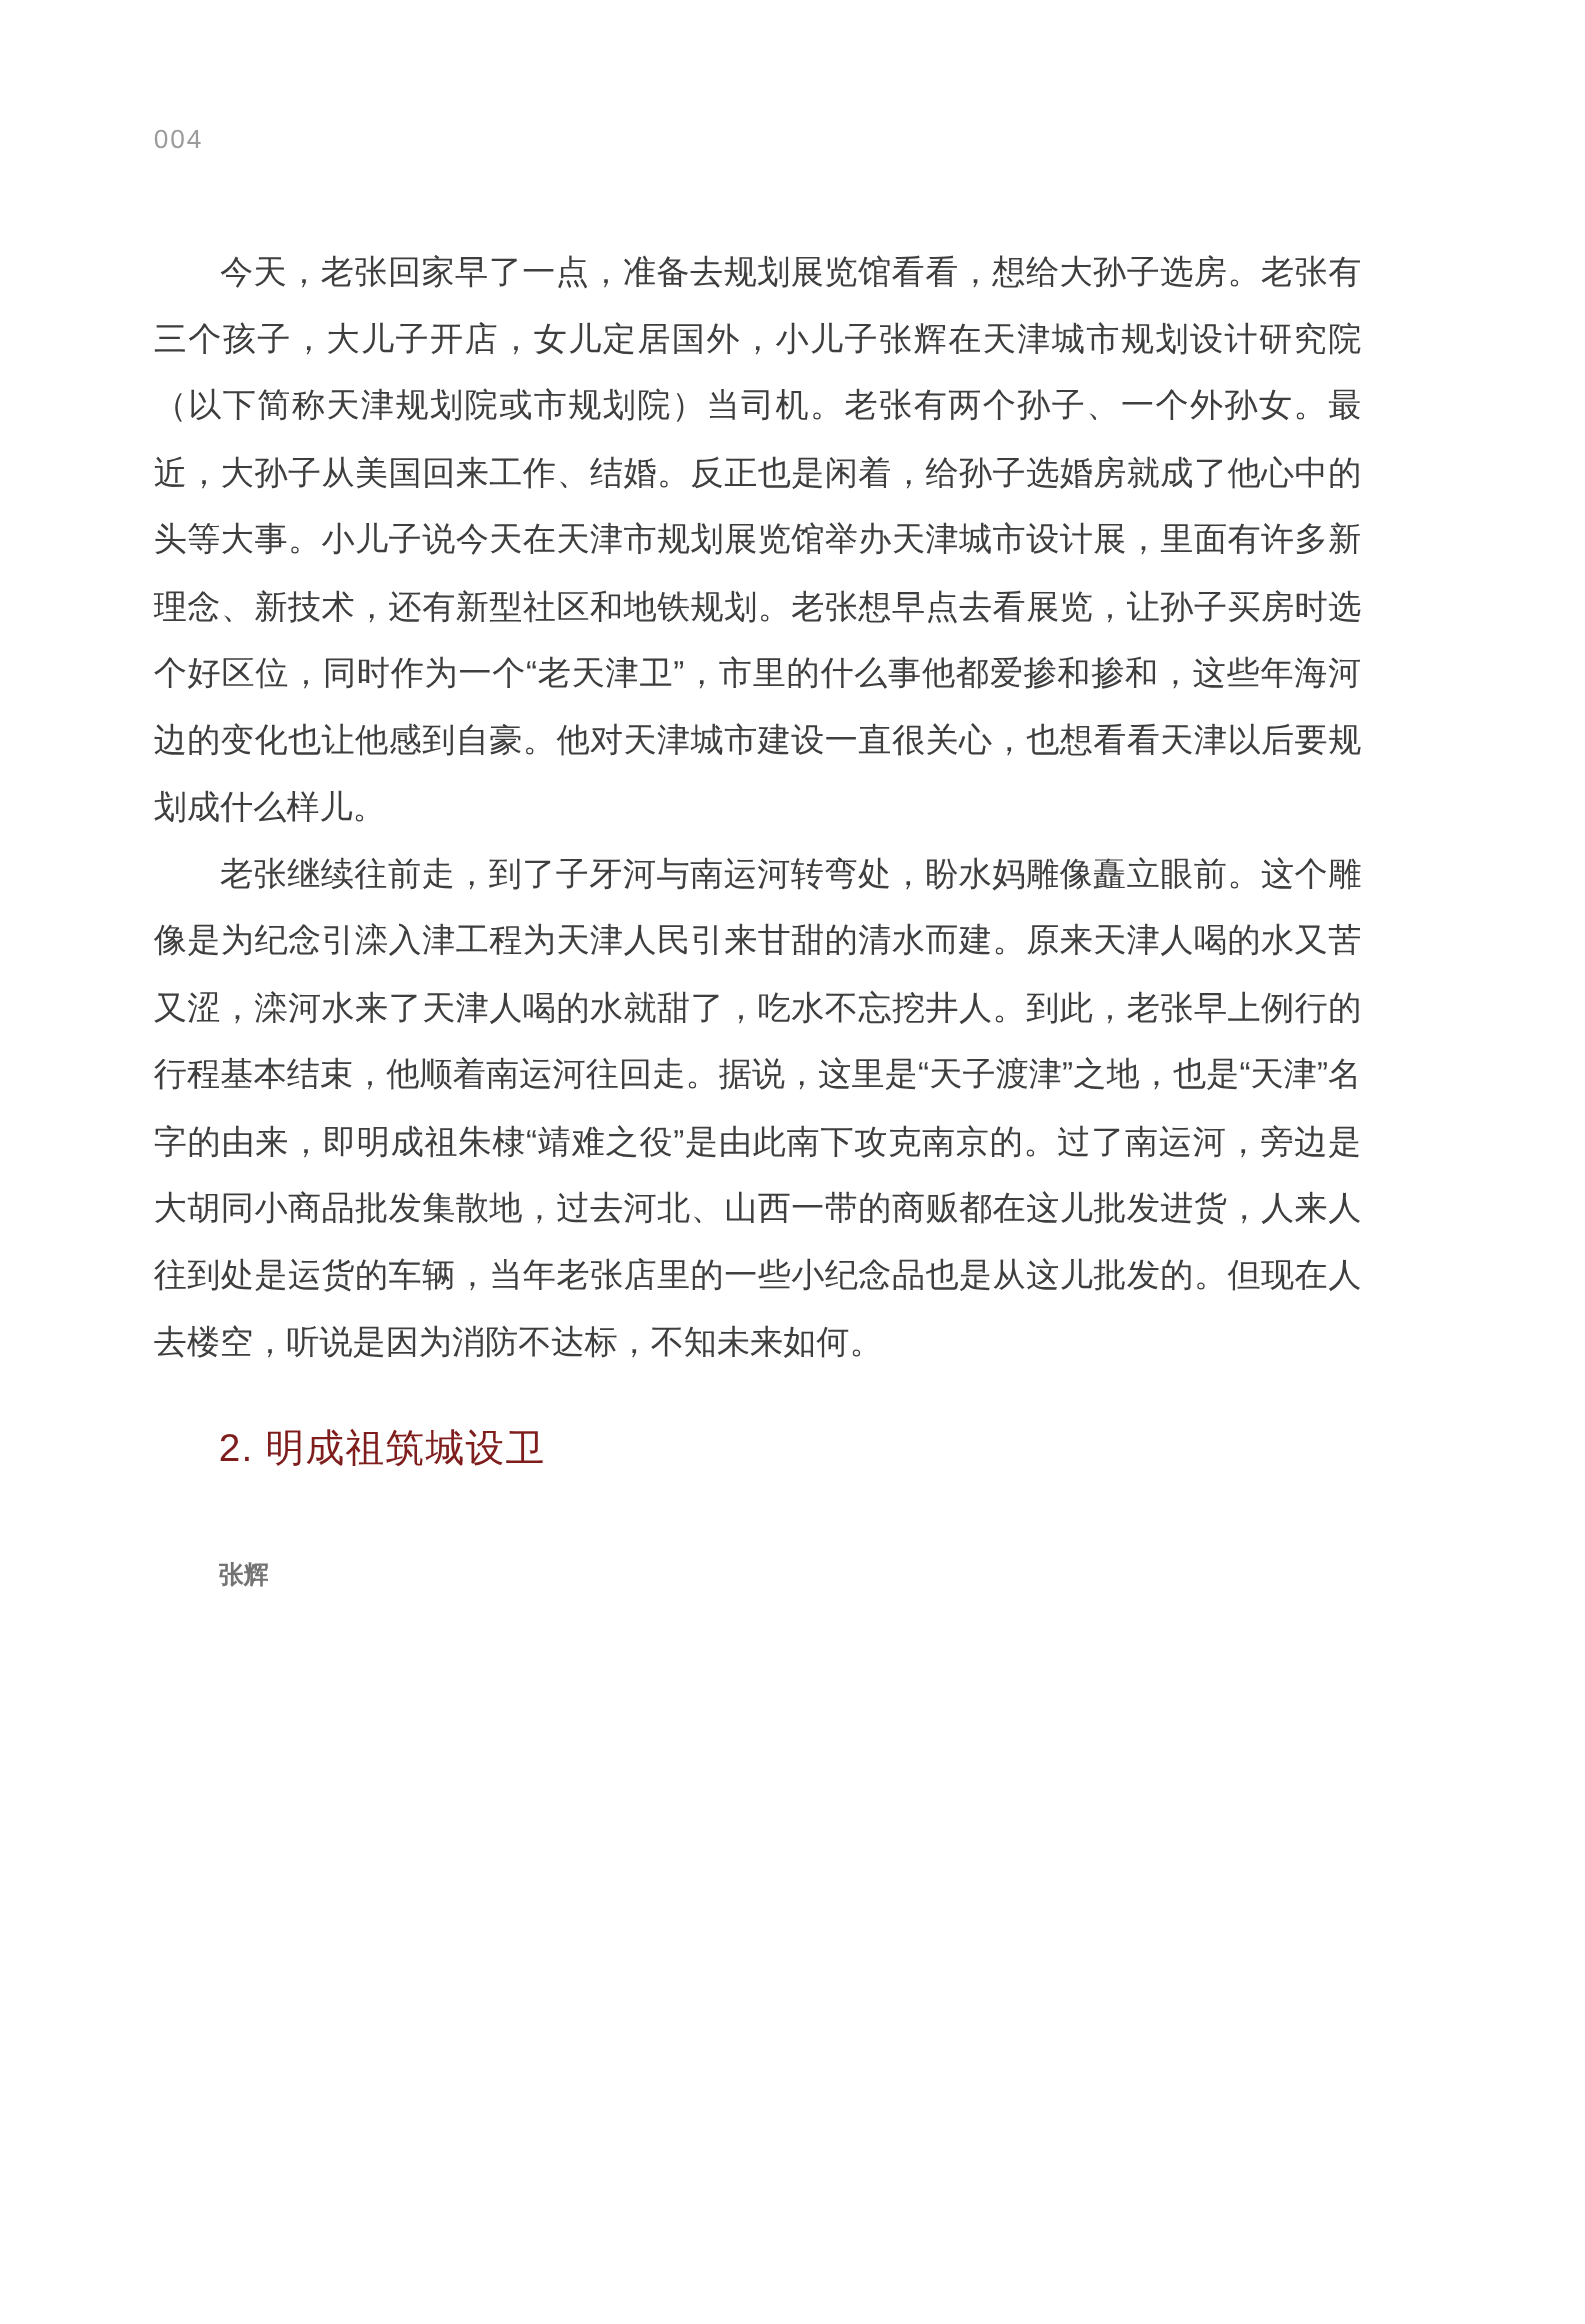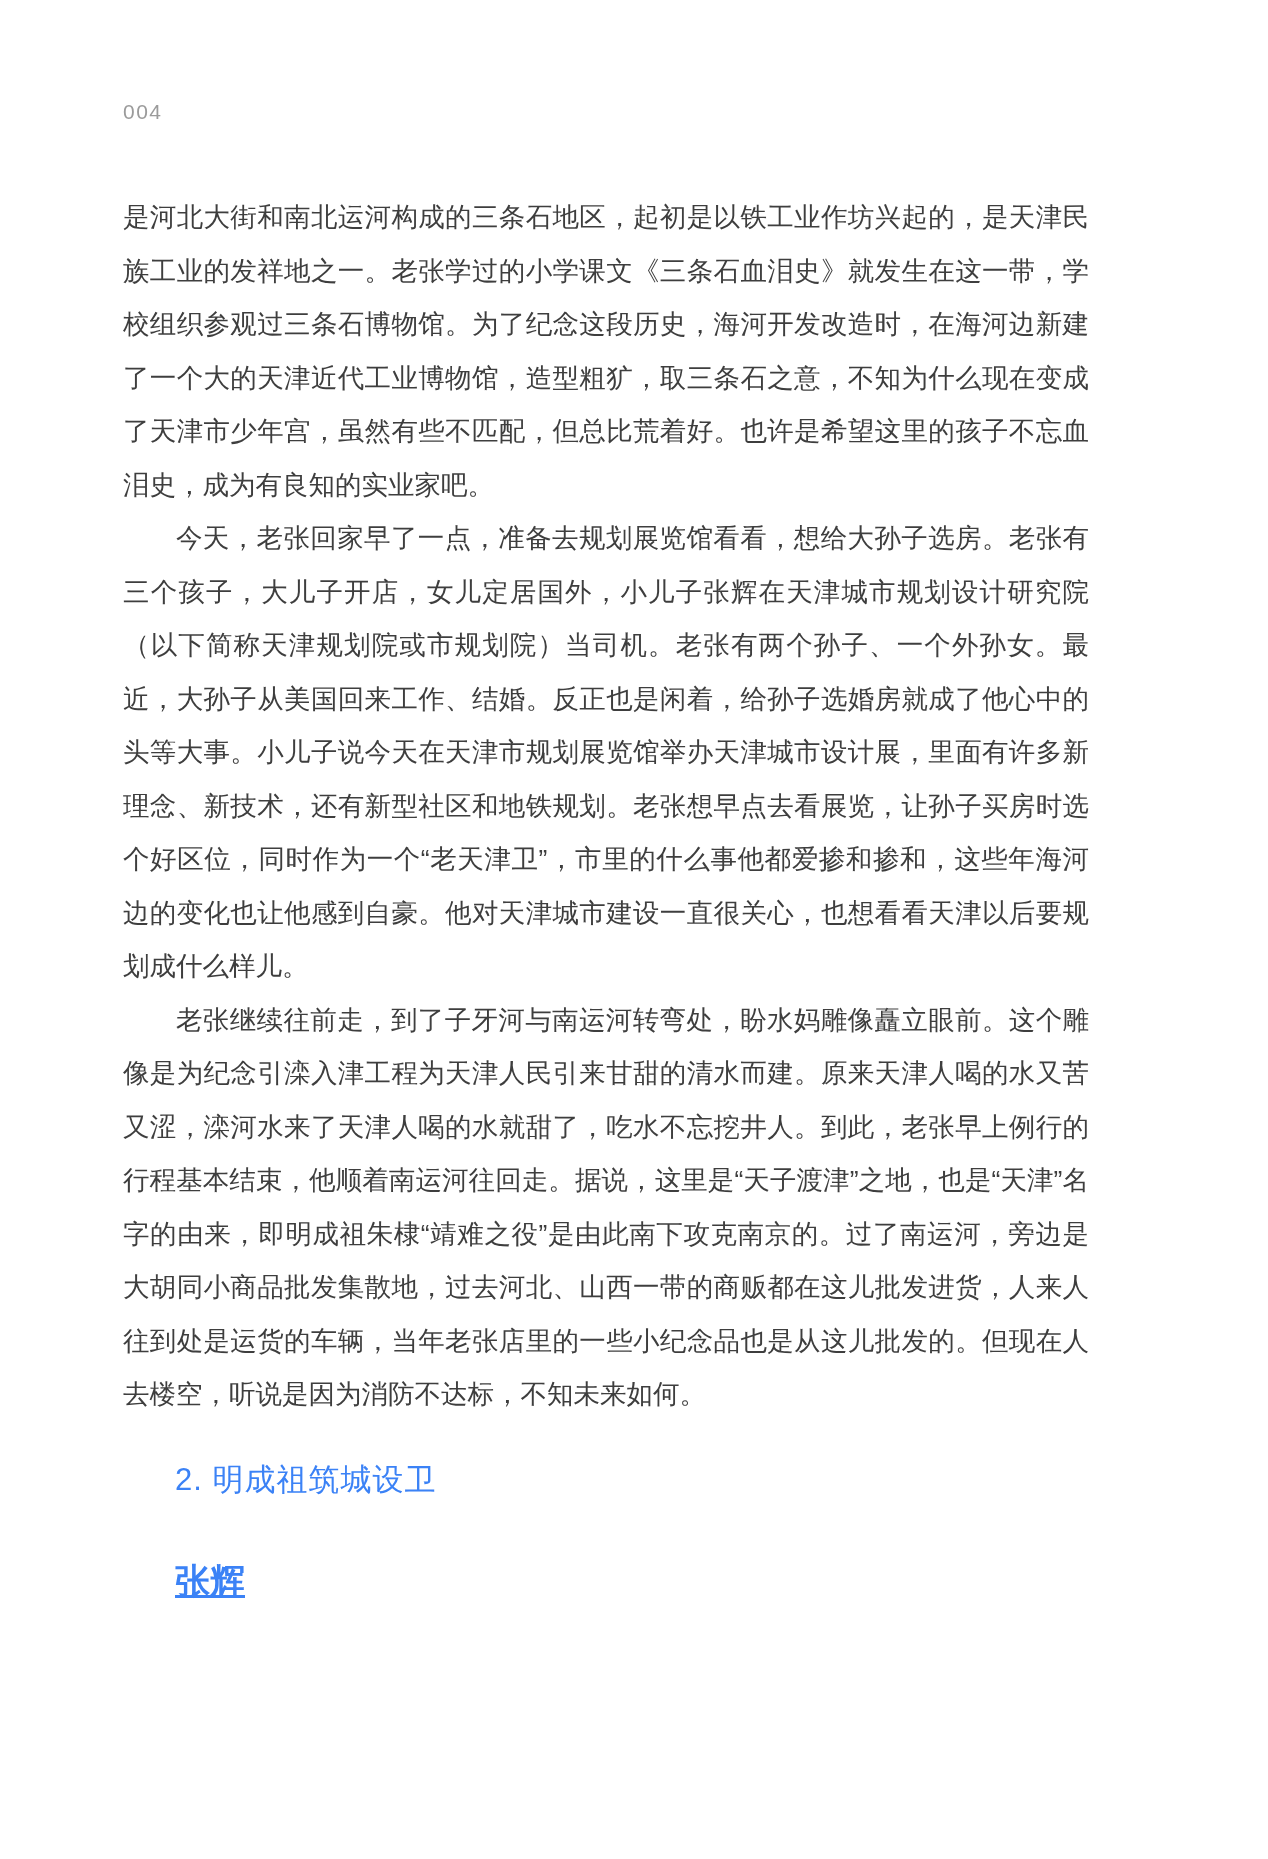--- a/index.html
+++ b/index.html
@@ -38,46 +38,44 @@
     margin: 0;
     padding: 0;
   }
   .body-text p.indent {
     text-indent: 2em;
   }
   .section-heading {
     font-size: 31px;
     font-weight: 400;
     line-height: 44px;
-    color: #3b82f6;
+    color: #7f1d1d;
     margin: 36px 0 0 52px;
     letter-spacing: 1px;
   }
   .subsection-heading {
-    font-size: 35px;
+    font-size: 20px;
     font-weight: 700;
     line-height: 40px;
-    color: #3b82f6;
+    color: #737373;
     margin: 59px 0 0 52px;
-    text-decoration: underline;
   }
   .closing {
     margin-top: 9px;
   }
 </style>
 </head>
 <body>
 
 <div class="page">
 
   <div class="page-number">004</div>
 
   <div class="body-text">
 
-    <p>是河北大街和南北运河构成的三条石地区，起初是以铁工业作坊兴起的，是天津民族工业的发祥地之一。老张学过的小学课文《三条石血泪史》就发生在这一带，学校组织参观过三条石博物馆。为了纪念这段历史，海河开发改造时，在海河边新建了一个大的天津近代工业博物馆，造型粗犷，取三条石之意，不知为什么现在变成了天津市少年宫，虽然有些不匹配，但总比荒着好。也许是希望这里的孩子不忘血泪史，成为有良知的实业家吧。</p>
 
     <p class="indent">今天，老张回家早了一点，准备去规划展览馆看看，想给大孙子选房。老张有三个孩子，大儿子开店，女儿定居国外，小儿子张辉在天津城市规划设计研究院（以下简称天津规划院或市规划院）当司机。老张有两个孙子、一个外孙女。最近，大孙子从美国回来工作、结婚。反正也是闲着，给孙子选婚房就成了他心中的头等大事。小儿子说今天在天津市规划展览馆举办天津城市设计展，里面有许多新理念、新技术，还有新型社区和地铁规划。老张想早点去看展览，让孙子买房时选个好区位，同时作为一个“老天津卫”，市里的什么事他都爱掺和掺和，这些年海河边的变化也让他感到自豪。他对天津城市建设一直很关心，也想看看天津以后要规划成什么样儿。</p>
 
     <p class="indent">老张继续往前走，到了子牙河与南运河转弯处，盼水妈雕像矗立眼前。这个雕像是为纪念引滦入津工程为天津人民引来甘甜的清水而建。原来天津人喝的水又苦又涩，滦河水来了天津人喝的水就甜了，吃水不忘挖井人。到此，老张早上例行的行程基本结束，他顺着南运河往回走。据说，这里是“天子渡津”之地，也是“天津”名字的由来，即明成祖朱棣“靖难之役”是由此南下攻克南京的。过了南运河，旁边是大胡同小商品批发集散地，过去河北、山西一带的商贩都在这儿批发进货，人来人往到处是运货的车辆，当年老张店里的一些小纪念品也是从这儿批发的。但现在人去楼空，听说是因为消防不达标，不知未来如何。</p>
 
     <h2 class="section-heading">2. 明成祖筑城设卫</h2>
 
     <h3 class="subsection-heading">张辉</h3>
 
 

